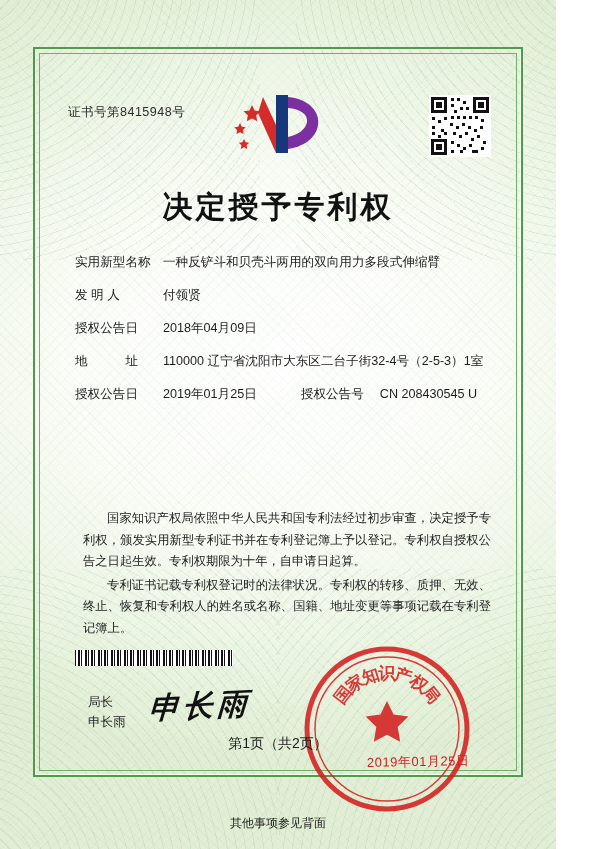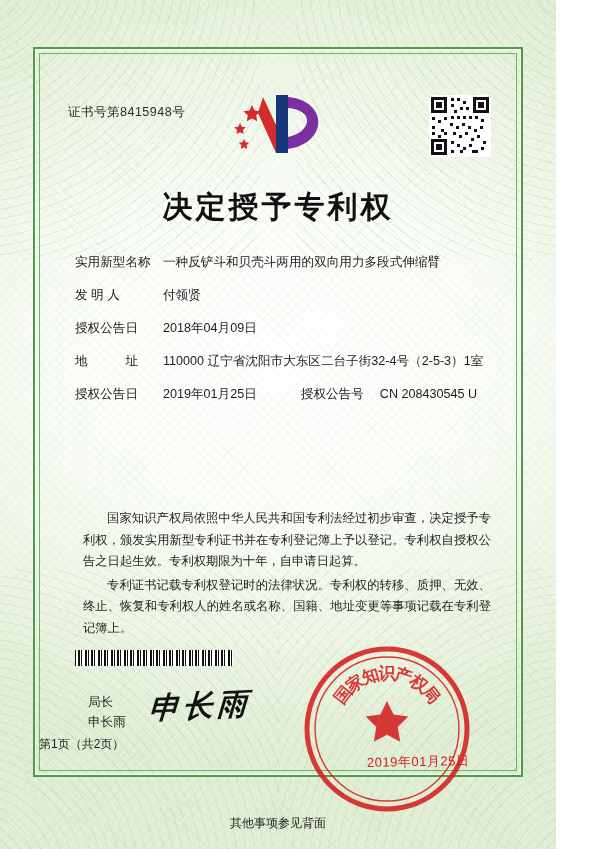--- a/index.html
+++ b/index.html
@@ -196,22 +196,22 @@
     font-size: 13px;
     color: #cf2222;
     letter-spacing: 0.5px;
     transform: rotate(-1deg);
   }
 
   .page-num {
     position: absolute;
     left: 0; right: 0;
     bottom: 18px;
-    text-align: left;
-    font-size: 12px;
+    text-align: center;
+    font-size: 14px;
     color: #1d1d1d;
   }
   .footer-note {
     position: absolute;
     left: 0; right: 0;
     bottom: 17px;
     text-align: center;
     font-size: 12px;
     color: #1d1d1d;
   }

